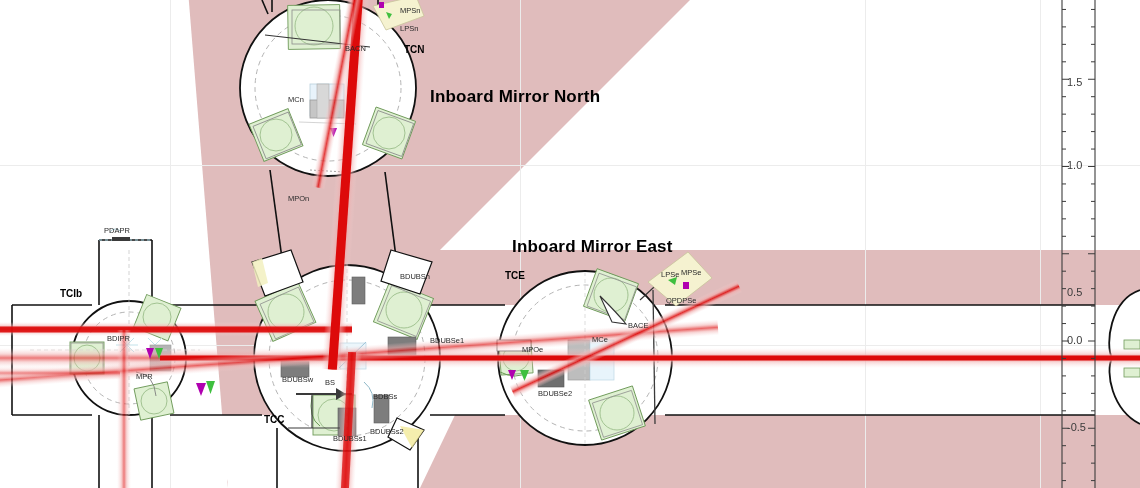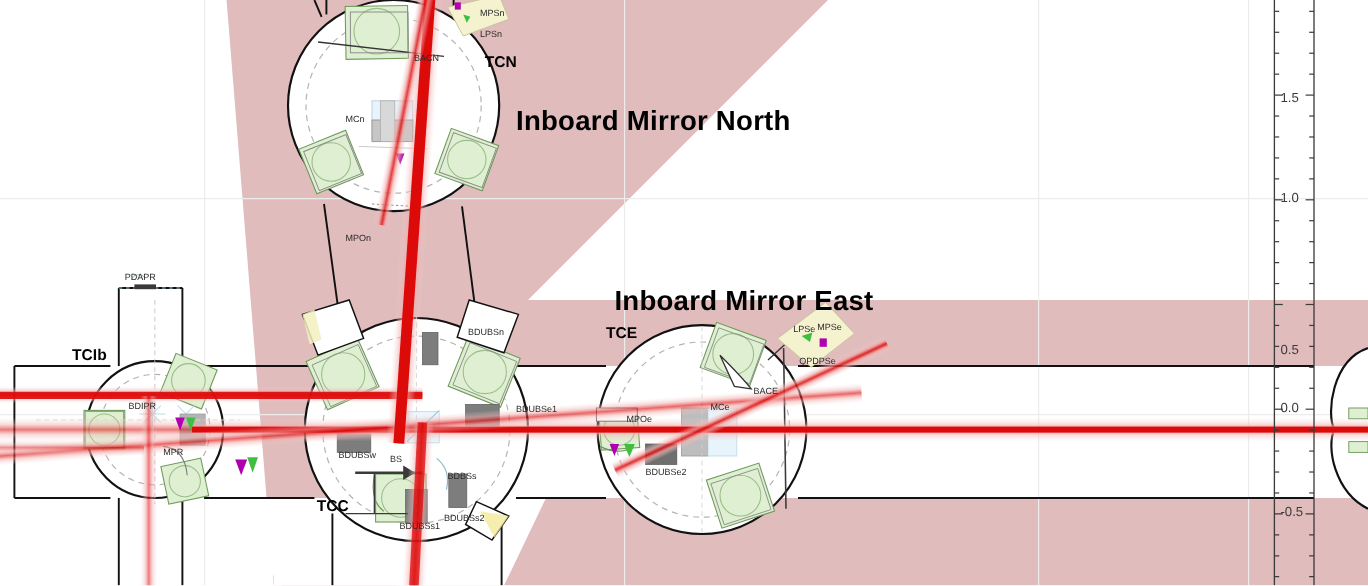--- a/index.html
+++ b/index.html
@@ -1,22 +1,22 @@
 <!DOCTYPE html>
 <html><head>
 <meta charset="utf-8">
 <style>
   html,body{margin:0;padding:0;background:#fff;}
   body{width:1140px;height:488px;overflow:hidden;
        font-family:"Liberation Sans","DejaVu Sans",sans-serif;}
   #stage{position:relative;width:1140px;height:488px;background:#ffffff;overflow:hidden;}
   #stage svg{position:absolute;left:0;top:0;}
   .lbl{position:absolute;white-space:nowrap;color:#1a1a1a;}
-  .title{font-weight:bold;font-size:23px;letter-spacing:.2px;color:#000;}
-  .chamber{font-weight:bold;font-size:13px;color:#000;}
+  .title{font-weight:bold;font-size:17px;letter-spacing:.2px;color:#000;}
+  .chamber{font-weight:bold;font-size:10px;color:#000;}
   .opt{font-size:7.5px;color:#2a2a2a;}
   .tick{font-size:11px;color:#3b3b3b;}
 </style>
 </head>
 <body>
 
 <div id="stage">
 
   <svg width="1140" height="488" viewBox="0 0 1140 488">
     <defs>
@@ -387,21 +387,21 @@
 
   <div id="optic-labels">
       <div class="lbl opt" style="left: 345px; top: 44px;">BACN</div>
       <div class="lbl opt" style="left: 288px; top: 95px;">MCn</div>
       <div class="lbl opt" style="left: 288px; top: 174px; margin-top: 20px;">MPOn</div>
       <div class="lbl opt" style="left: 400px; top: 6px;">MPSn</div>
       <div class="lbl opt" style="left: 400px; top: 24px; text-align: right;">LPSn</div>
       <div class="lbl opt" style="left: 104px; top: 226px;">PDAPR</div>
       <div class="lbl opt" style="left: 107px; top: 334px;">BDIPR</div>
       <div class="lbl opt" style="left: 136px; top: 372px;">MPR</div>
-      <div class="lbl opt" style="left: 350px; top: 272px; padding-left: 40px;">BDUBSn</div>
+      <div class="lbl opt" style="left: 360px; top: 272px; padding-left: 40px;">BDUBSn</div>
       <div class="lbl opt" style="left: 390px; top: 336px; margin-left: 40px;">BDUBSe1</div>
       <div class="lbl opt" style="left: 282px; top: 375px;">BDUBSw</div>
       <div class="lbl opt" style="left: 325px; top: 378px;">BS</div>
       <div class="lbl opt" style="left: 373px; top: 392px;">BDBSs</div>
       <div class="lbl opt" style="left: 333px; top: 434px;">BDUBSs1</div>
       <div class="lbl opt" style="left: 370px; top: 427px;">BDUBSs2</div>
       <div class="lbl opt" style="left: 538px; top: 389px;">BDUBSe2</div>
       <div class="lbl opt" style="left: 500px; top: 345px; padding-left: 22px;">MPOe</div>
       <div class="lbl opt" style="left: 592px; top: 335px;">MCe</div>
       <div class="lbl opt" style="left: 628px; top: 321px;">BACE</div>

